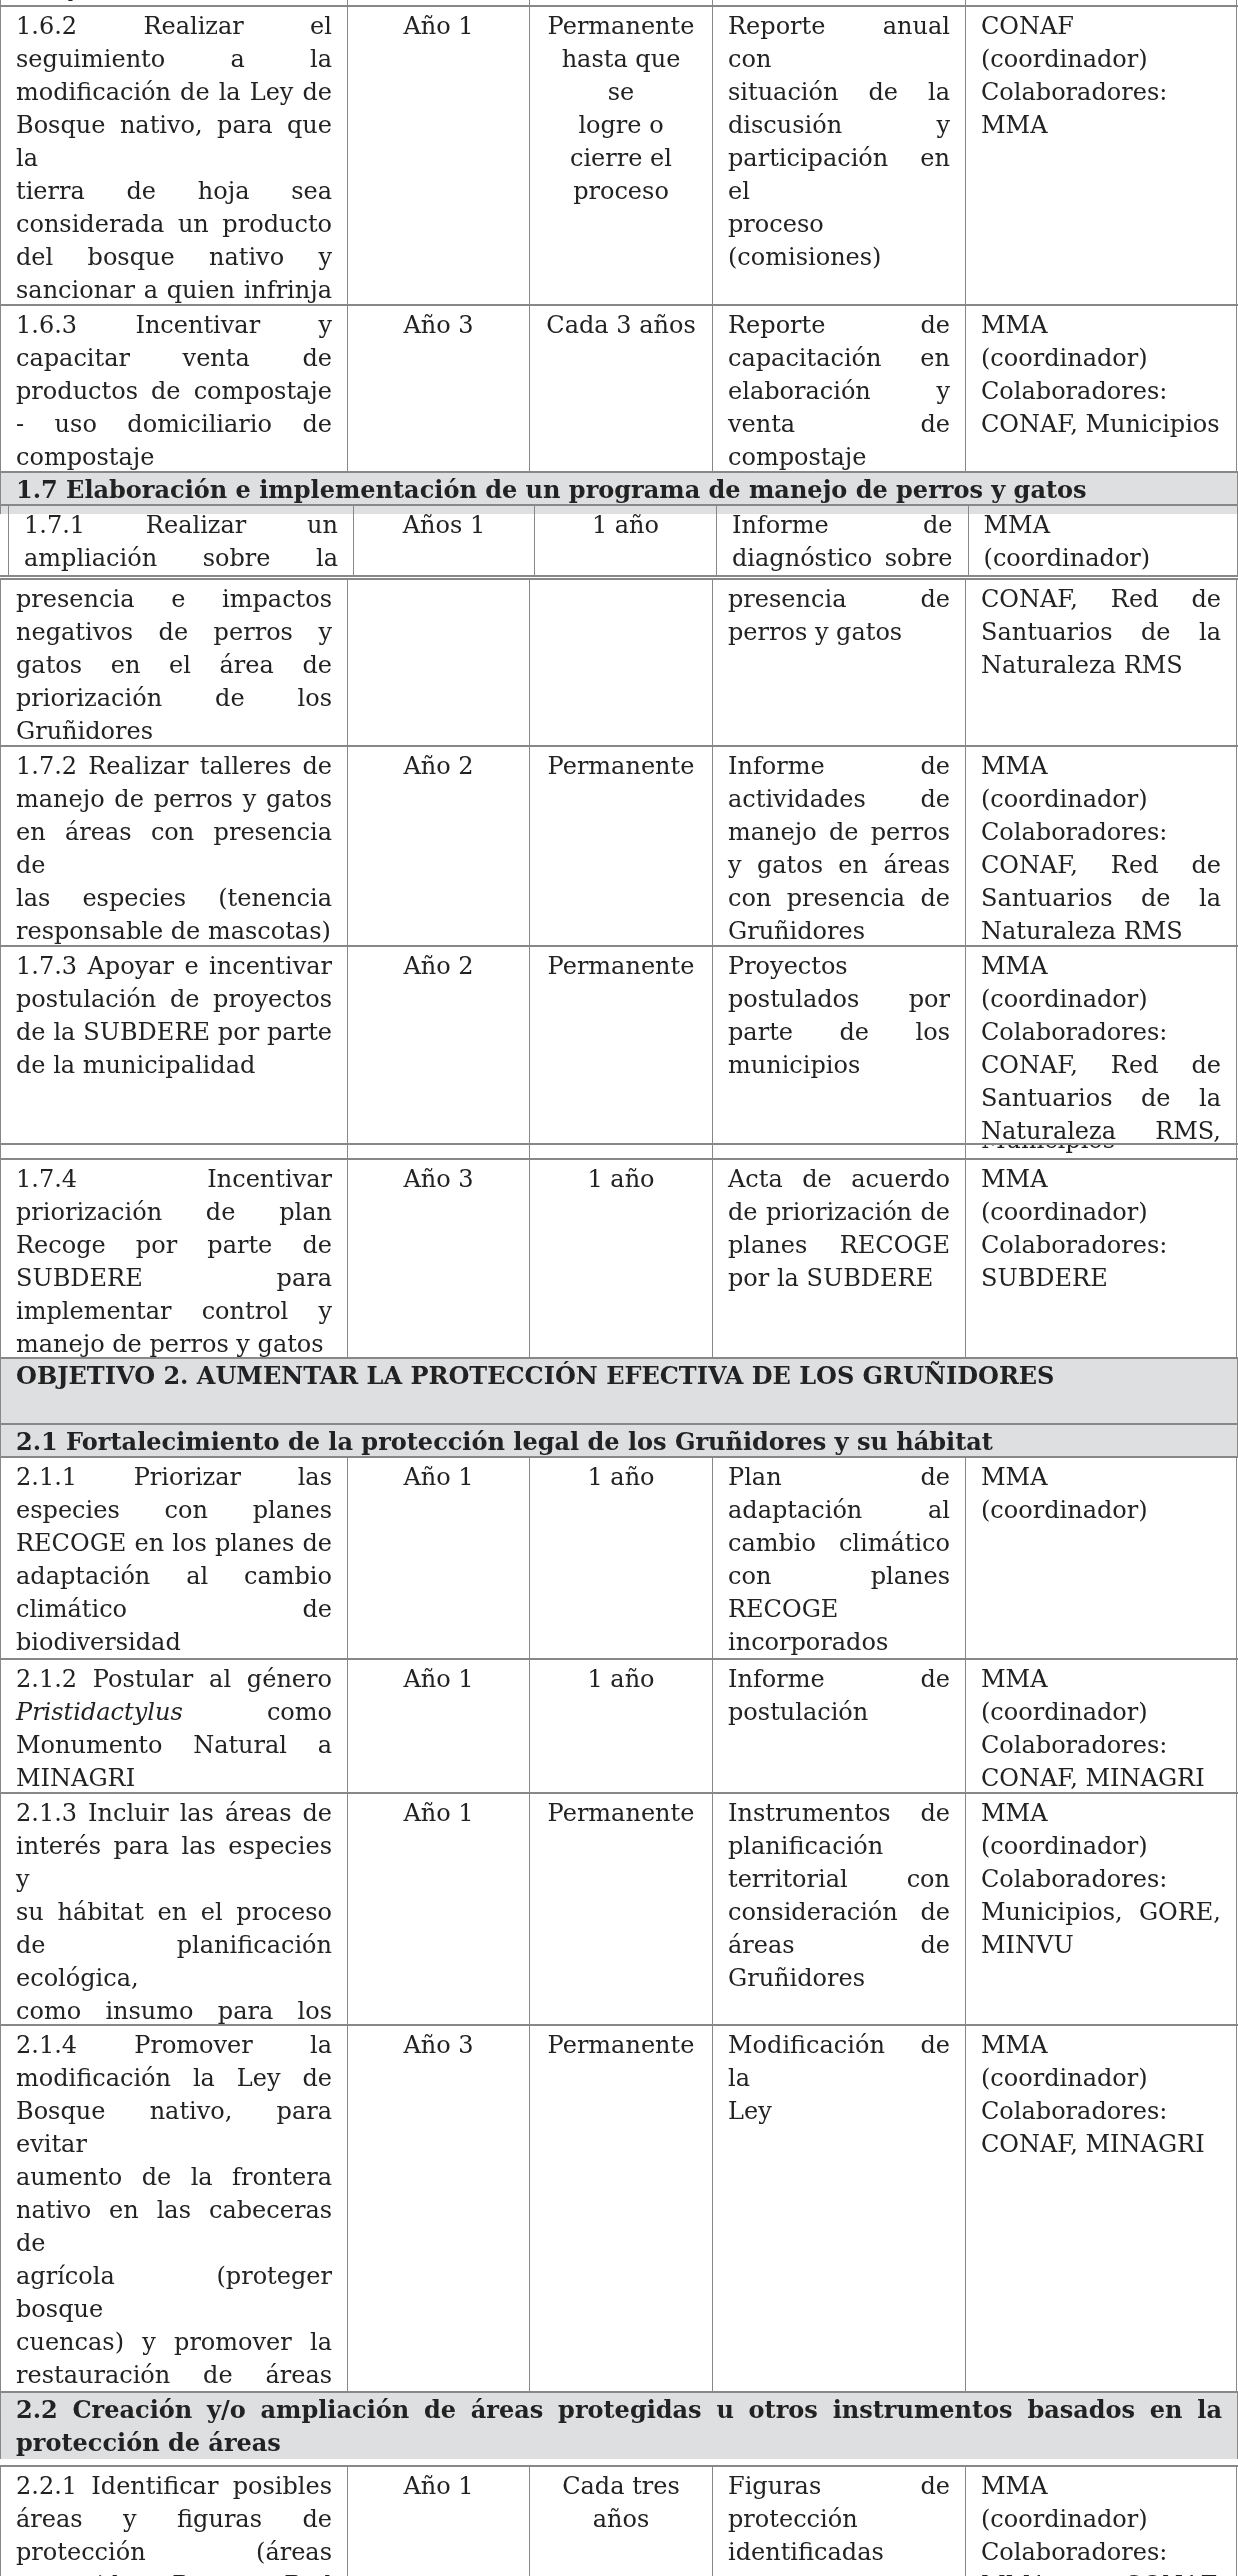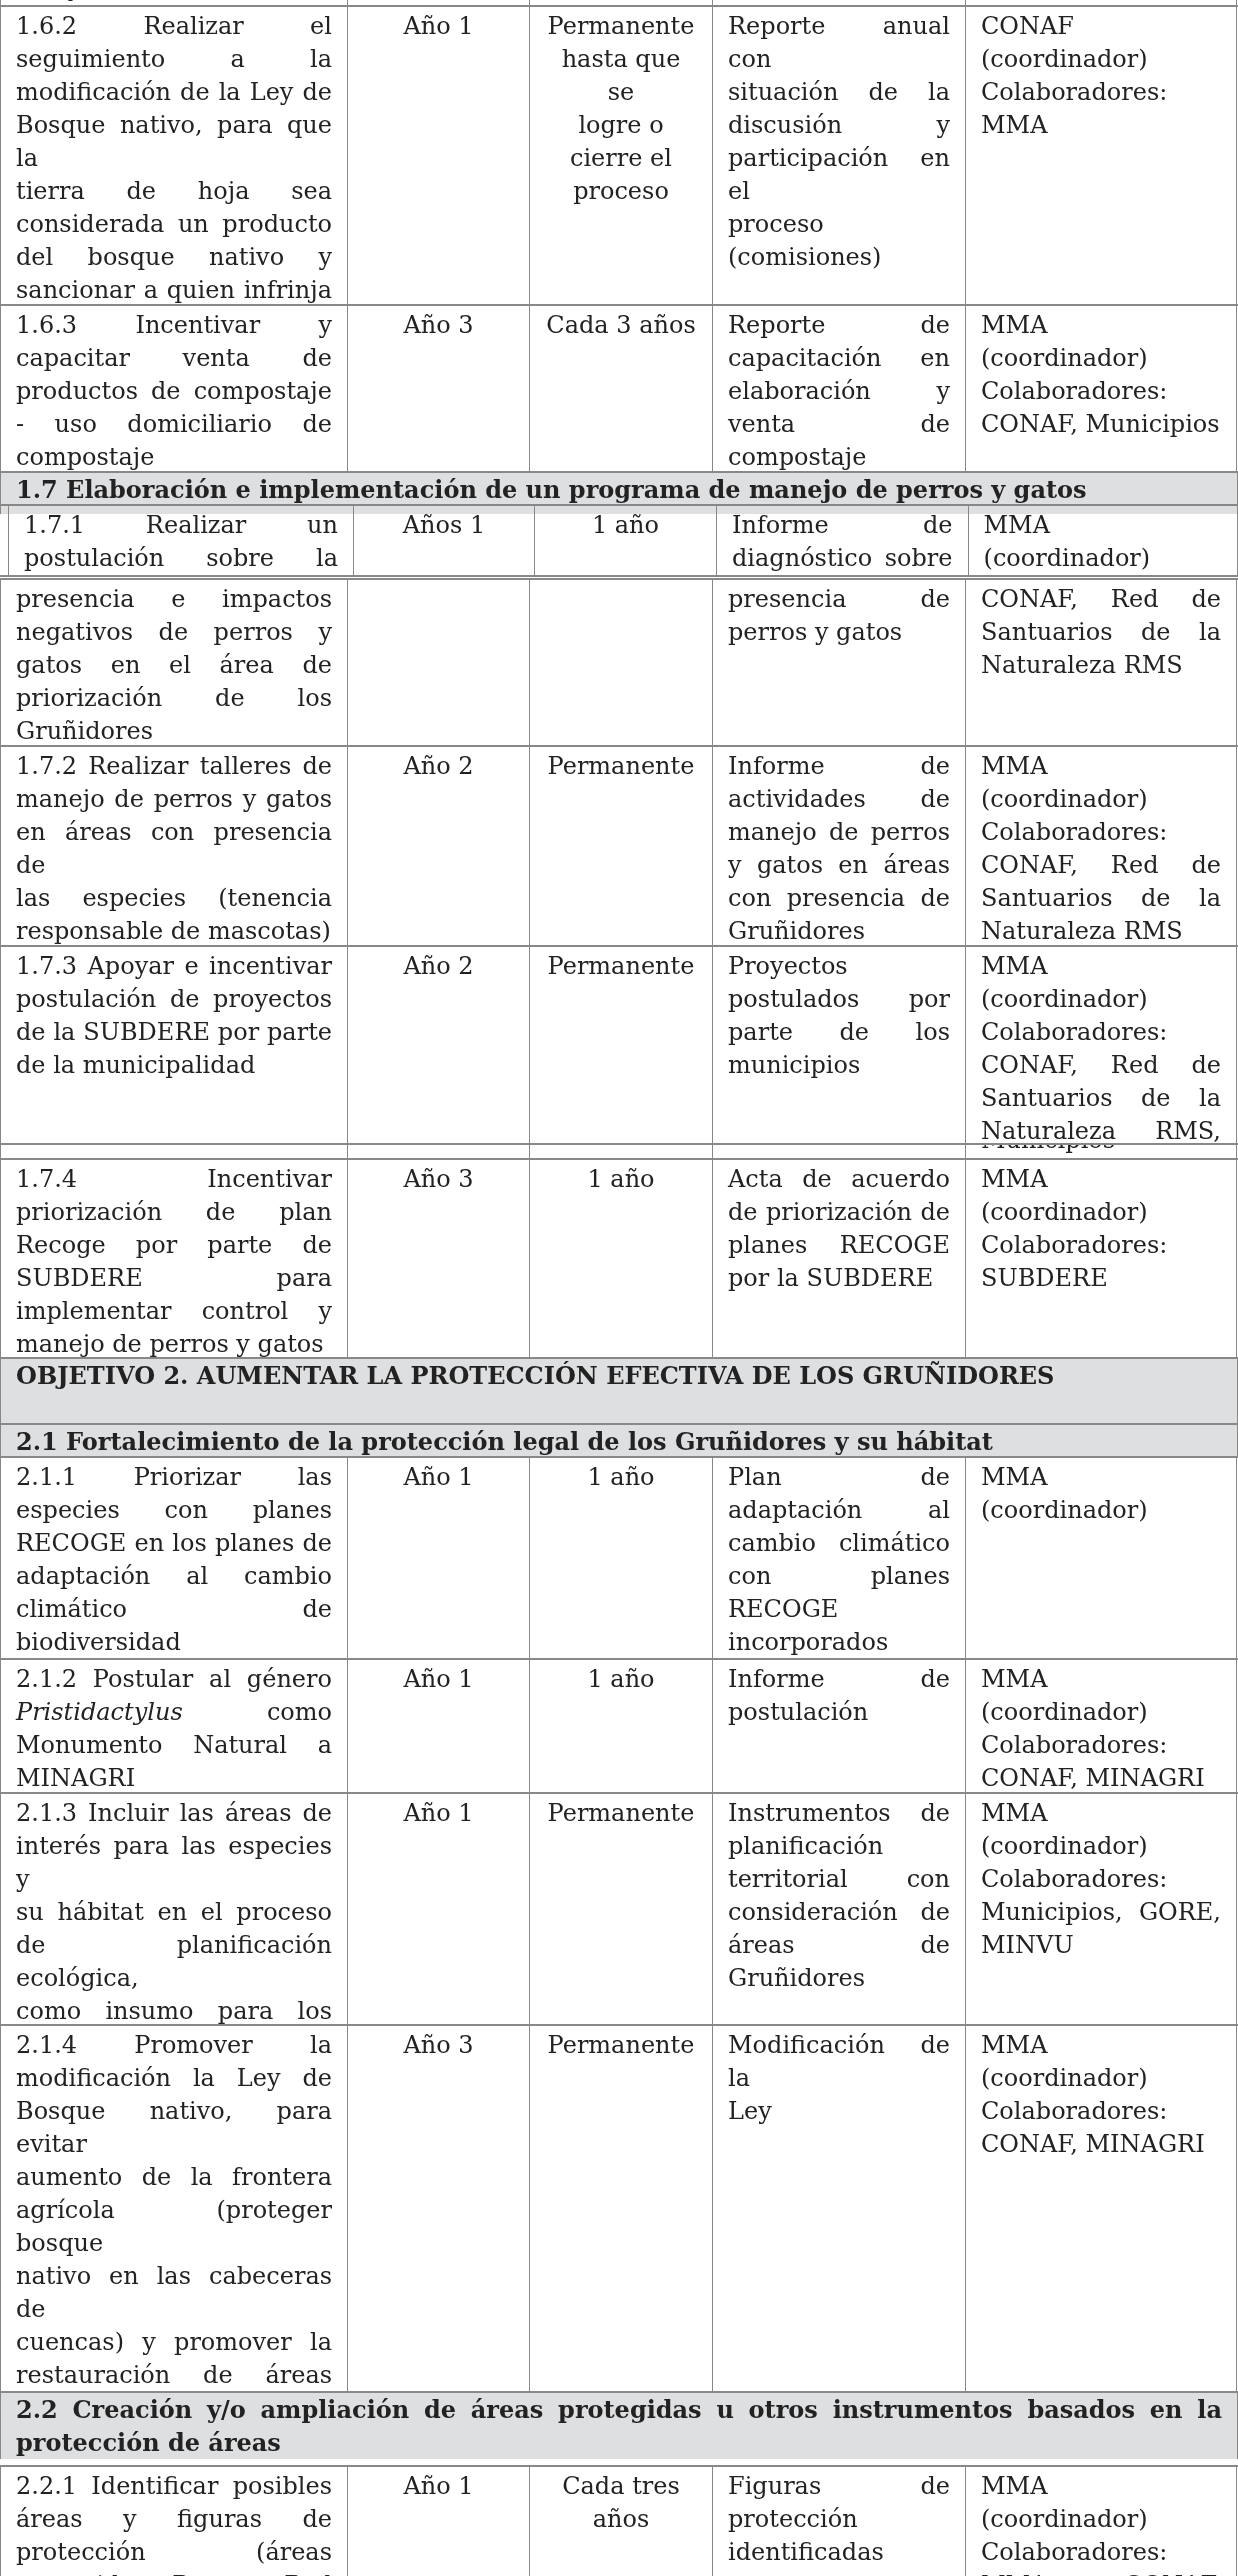--- a/index.html
+++ b/index.html
@@ -108,21 +108,21 @@
     </div>
   </div>
 
   <div class="section" style="top:471px;height:43px;">
     <span class="txt">1.7 Elaboración e implementación de un programa de manejo de perros y gatos</span>
   </div>
 
   <div class="row" style="top:504px;height:73px;padding-left:8px;">
     <div class="cell c1">
       <span class="line just">1.7.1 Realizar un</span>
-      <span class="line just">postulación sobre la</span>
+      <span class="line just">ampliación sobre la</span>
     </div>
     <div class="cell c2">
         <span class="line">Años 1</span>
       </div>
     <div class="cell c3">
         <span class="line">1 año</span>
       </div>
     <div class="cell c4">
       <span class="line just">Informe de</span>
       <span class="line just">diagnóstico sobre</span>
@@ -343,22 +343,22 @@
       <span class="line">MINVU</span>
     </div>
   </div>
 
   <div class="row" style="top:2024px;height:368px;">
     <div class="cell c1">
       <span class="line just">2.1.4 Promover la</span>
       <span class="line just">modificación la Ley de</span>
       <span class="line just">Bosque nativo, para evitar</span>
       <span class="line just">aumento de la frontera</span>
+      <span class="line just">nativo en las cabeceras de</span>
       <span class="line just">agrícola (proteger bosque</span>
-      <span class="line just">nativo en las cabeceras de</span>
       <span class="line just">cuencas) y promover la</span>
       <span class="line just">restauración de áreas</span>
 
     </div>
     <div class="cell c2">
         <span class="line">Año 3</span>
       </div>
     <div class="cell c3">
         <span class="line">Permanente</span>
       </div>

